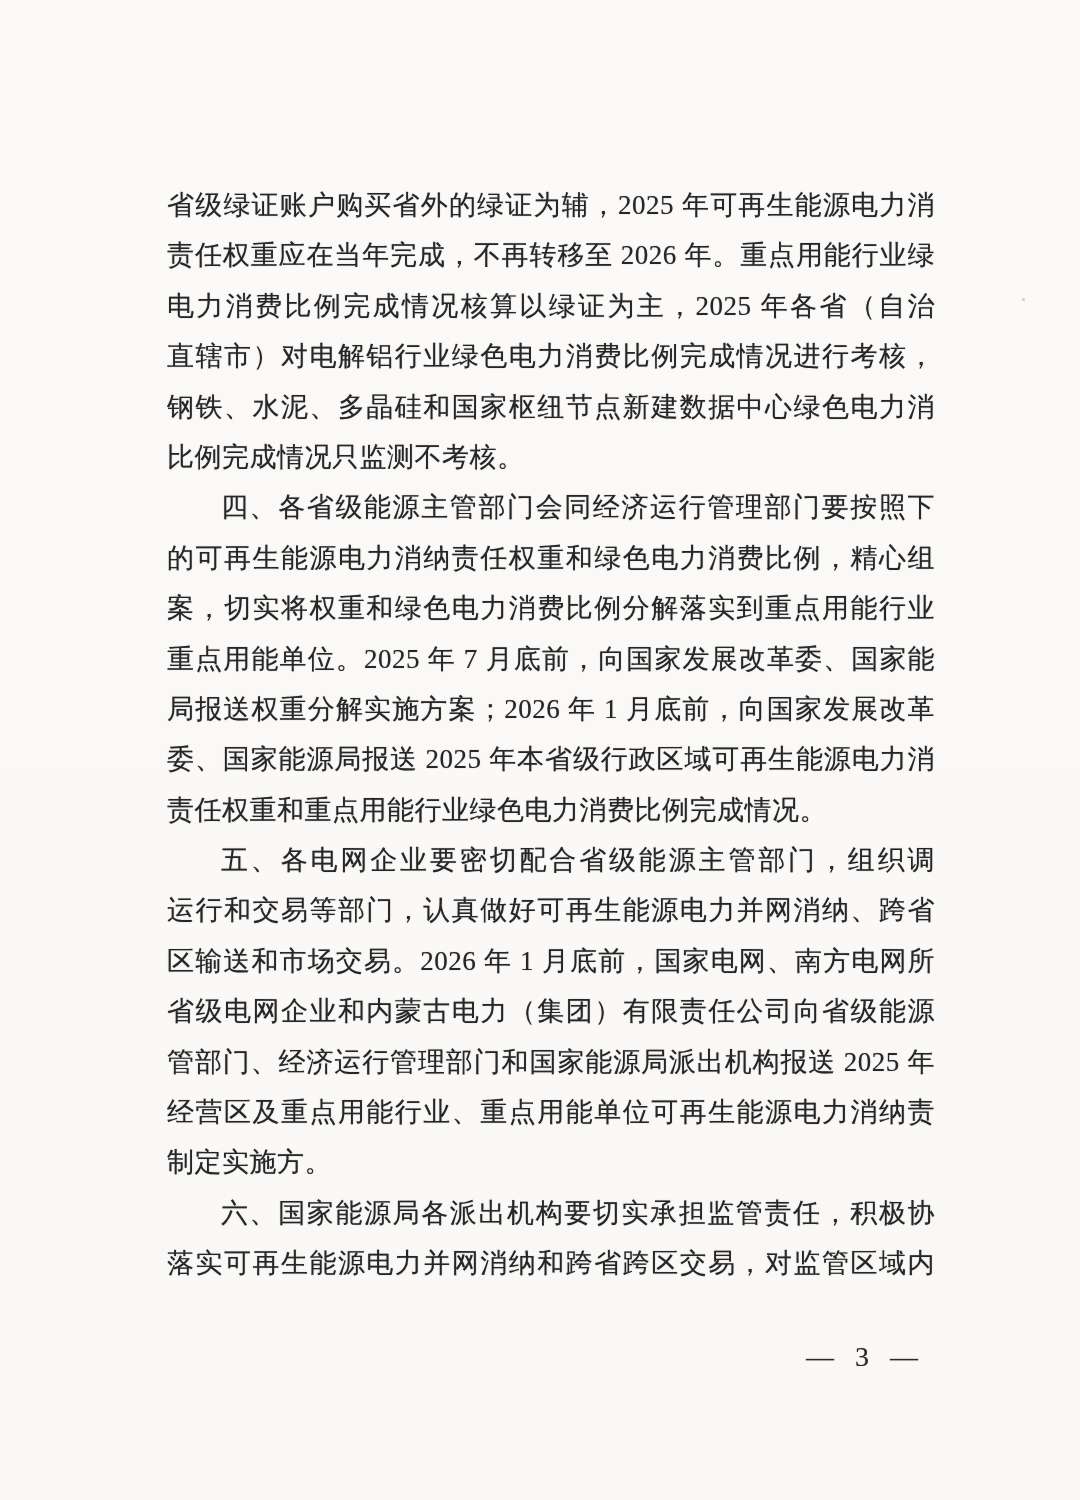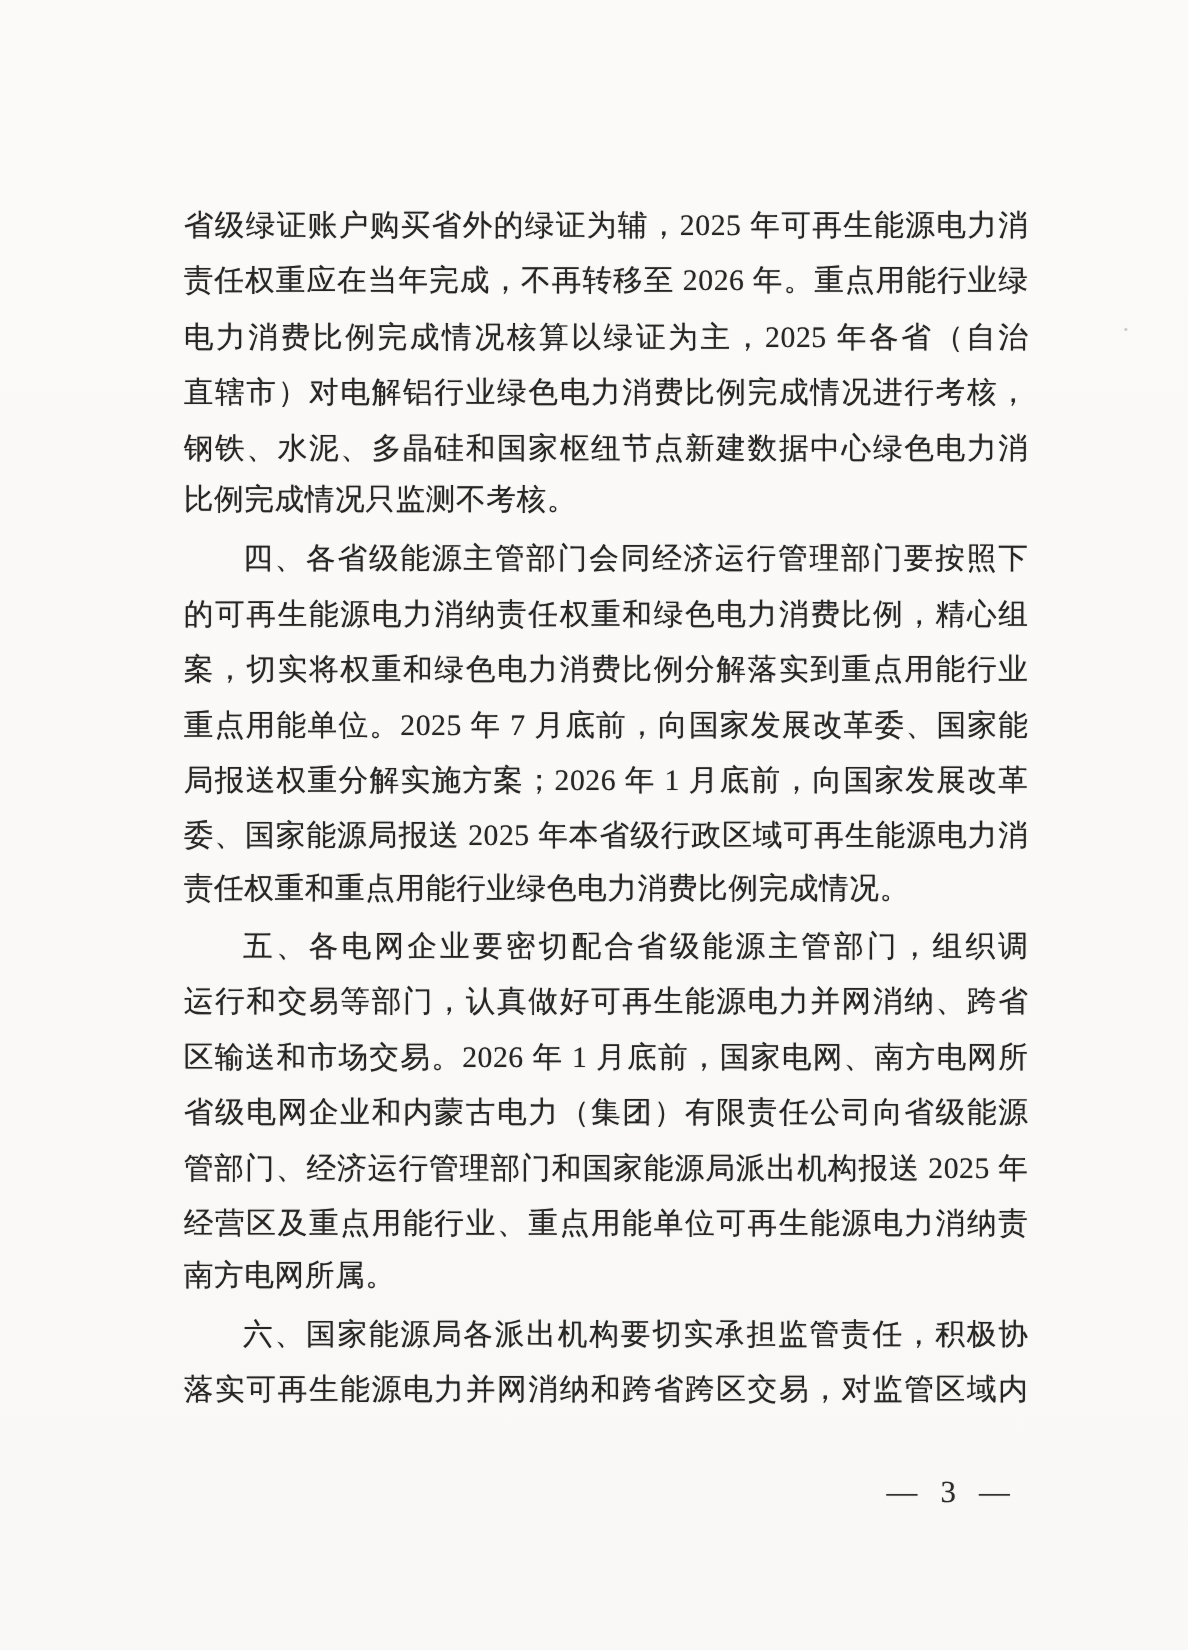--- a/index.html
+++ b/index.html
@@ -34,21 +34,20 @@
     overflow: hidden;
     color: #262626;
     text-shadow: 0 0 1px rgba(45,45,45,0.5);
   }
   .line.indent {
     text-indent: 2em;
   }
   .line.para-end {
     text-align: left;
     text-align-last: left;
-    font-family: Liberation Mono, monospace;
   }
   .page-footer {
     position: absolute;
     top: 1332px;
     left: 167px;
     width: 758px;
     height: 50px;
     line-height: 50px;
     font-size: 28px;
     letter-spacing: 7px;
@@ -83,21 +82,21 @@
     <div class="line">重点用能单位。2025 年 7 月底前，向国家发展改革委、国家能源</div>
     <div class="line">局报送权重分解实施方案；2026 年 1 月底前，向国家发展改革</div>
     <div class="line">委、国家能源局报送 2025 年本省级行政区域可再生能源电力消纳</div>
     <div class="line para-end">责任权重和重点用能行业绿色电力消费比例完成情况。</div>
     <div class="line indent">五、各电网企业要密切配合省级能源主管部门，组织调度、</div>
     <div class="line">运行和交易等部门，认真做好可再生能源电力并网消纳、跨省跨</div>
     <div class="line">区输送和市场交易。2026 年 1 月底前，国家电网、南方电网所属</div>
     <div class="line">省级电网企业和内蒙古电力（集团）有限责任公司向省级能源主</div>
     <div class="line">管部门、经济运行管理部门和国家能源局派出机构报送 2025 年本</div>
     <div class="line">经营区及重点用能行业、重点用能单位可再生能源电力消纳责任</div>
-    <div class="line para-end">南方电网所属。</div>
+    <div class="line para-end">制定实施方。</div>
     <div class="line indent">六、国家能源局各派出机构要切实承担监管责任，积极协调</div>
     <div class="line">落实可再生能源电力并网消纳和跨省跨区交易，对监管区域内可</div>
   </div>
 
   <div class="page-footer">— 3 —</div>
 
   <div class="speck"></div>
 </div>
 
 </body></html>

